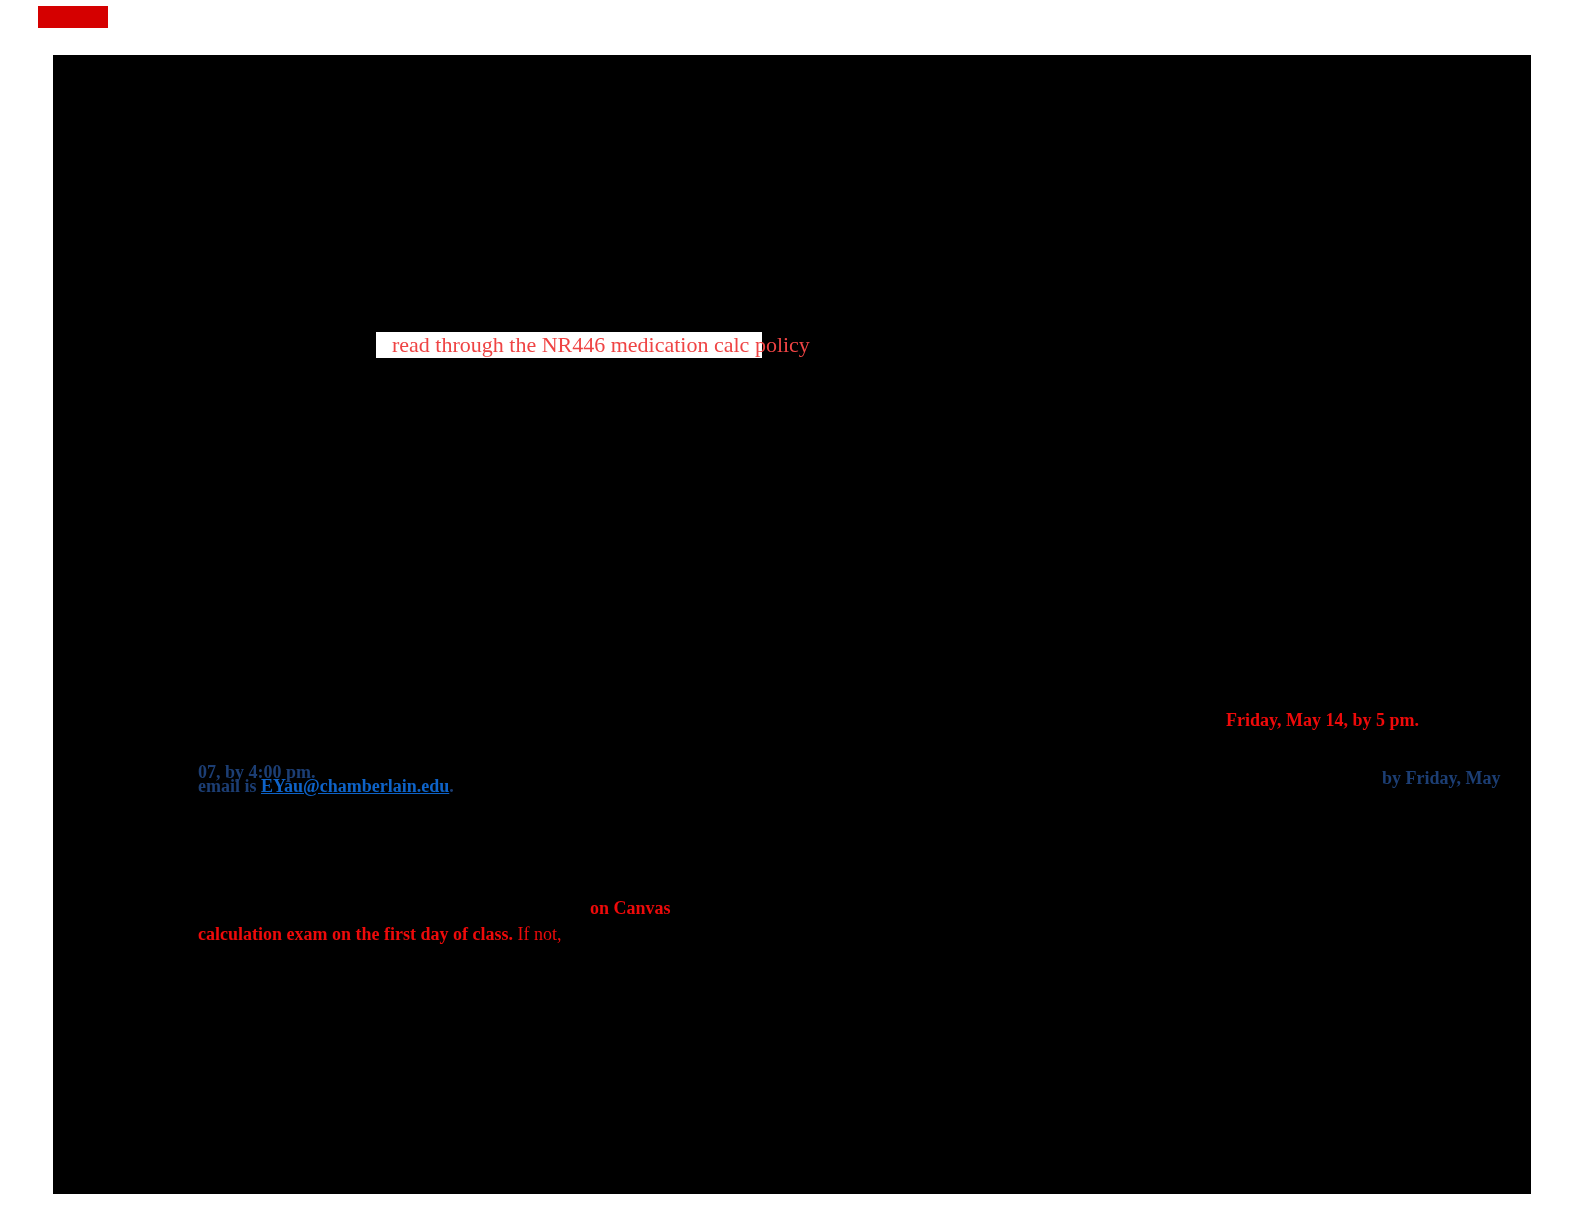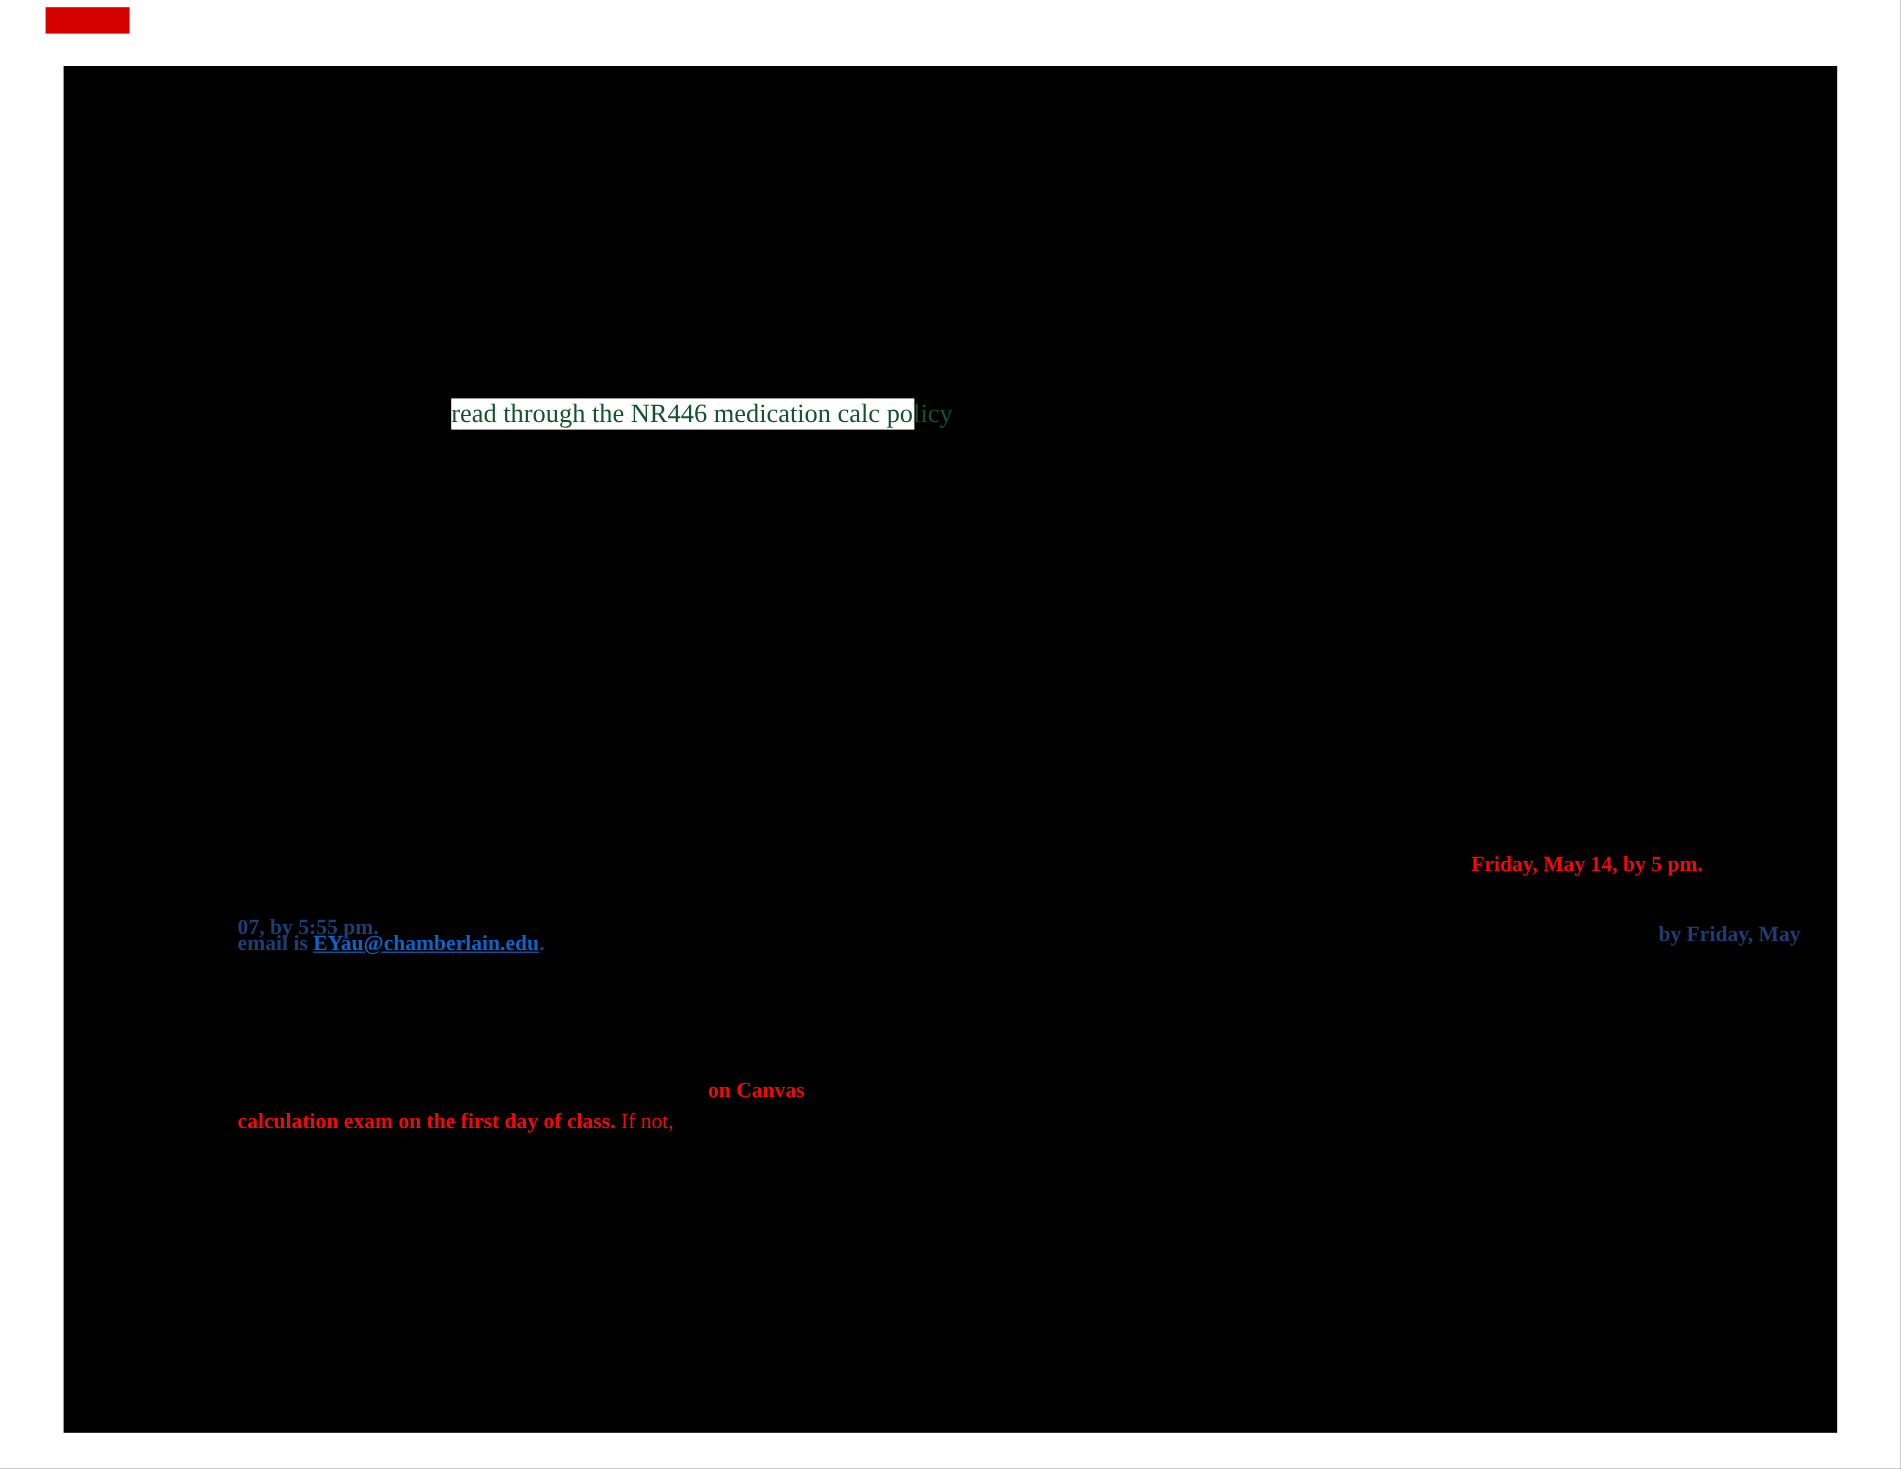--- a/index.html
+++ b/index.html
@@ -35,26 +35,26 @@
   }
   .red    { color: #ee0a0a; }
   .navy   { color: #1c3e74; }
   .normal { font-weight: normal; }
 
   .highlight-box {
     position: absolute;
     left: 323px; top: 277px;
     width: 386px; height: 26px;
     background: #ffffff;
-    color: #14532d;
+    color: #ef4444;
     font-size: 22px;
     line-height: 26px;
     font-weight: normal;
     white-space: nowrap;
-    padding-left: 0;
+    padding-left: 16px;
     box-sizing: border-box;
   }
 
   .email-link {
     color: #0e63c8;
     text-decoration: underline;
     font-weight: bold;
     cursor: pointer;
   }
 
@@ -76,21 +76,21 @@
   <div class="red-marker"></div>
 
   <div class="page">
 
     <div class="highlight-box">read through the NR446 medication calc policy</div>
 
     <div class="frag red pos-friday14">Friday, May 14, by 5 pm.</div>
 
     <div class="frag navy pos-byfriday">by Friday, May</div>
 
-    <div class="frag navy pos-07">07, by 5:55 pm.</div>
+    <div class="frag navy pos-07">07, by 4:00 pm.</div>
 
 
     <div class="frag navy pos-emailline">
       <span>email is </span><span class="email-link">EYau@chamberlain.edu</span><span>.</span>
     </div>
 
     <div class="frag red pos-oncanvas">on Canvas</div>
 
 
     <div class="frag red pos-calcexam">

